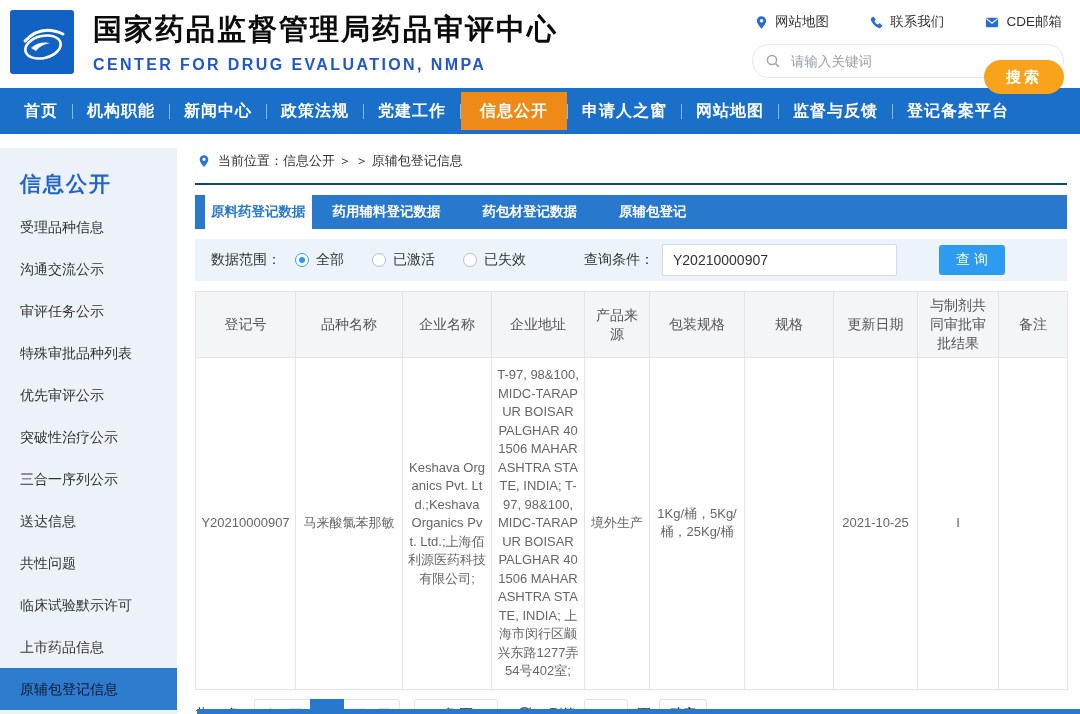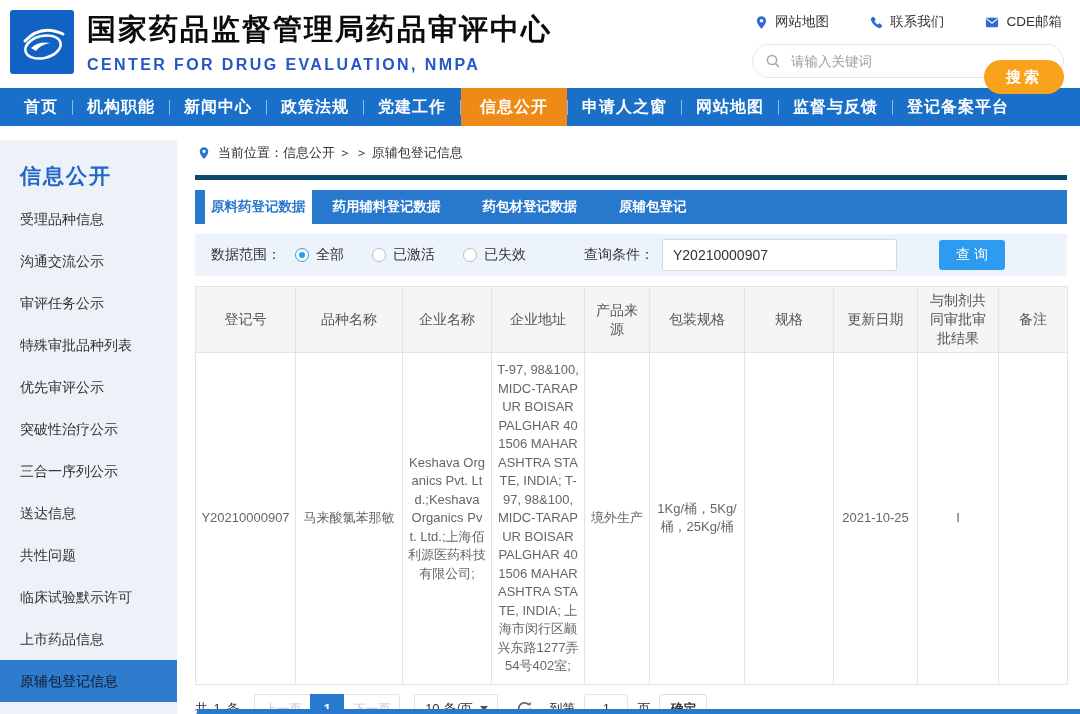--- a/index.html
+++ b/index.html
@@ -1,53 +1,53 @@
 <!DOCTYPE html>
 <html><head>
 <meta charset="utf-8">
 <style>
   * { margin:0; padding:0; box-sizing:border-box; }
   html,body { width:1080px; height:714px; overflow:hidden; background:#fff;
               font-family:"Liberation Sans","DejaVu Sans",sans-serif; position:relative; }
 
   
   .header { height:88px; display:flex; justify-content:space-between; align-items:flex-start; }
-  .brand { display:flex; align-items:center; gap:13px; padding:10px 0 0 10px; }
+  .brand { display:flex; align-items:center; gap:19px; padding:10px 0 0 10px; }
   .logo { width:64px; height:64px; display:block; }
   .title-cn { font-size:29px; font-weight:bold; color:#0b0b0b; letter-spacing:2px; white-space:nowrap; }
   .title-en { font-size:16px; font-weight:bold; color:#2356c8; letter-spacing:2.4px; margin-top:6px; white-space:nowrap; }
   .header-right { width:312px; padding-top:13px; margin-right:16px; }
   .quick-links { display:flex; justify-content:space-between; padding:0 2px; }
   .quick-link { display:flex; align-items:center; gap:6px; font-size:13.5px; color:#333; cursor:pointer; }
   .search-row { position:relative; margin-top:13px; height:34px; }
   .search-input { width:100%; height:34px; border:1px solid #e4e7ea; border-radius:17px;
                   padding:0 92px 0 38px; font-size:13.5px; color:#444; outline:none; }
   .search-input::placeholder { color:#9aa0a6; }
   .search-icon { position:absolute; left:13px; top:9px; }
   .search-btn { position:absolute; right:0; top:16px; width:80px; height:34px; border:none; border-radius:17px;
                 background:#f9a21b; color:#fff; font-size:15px; font-weight:bold; letter-spacing:3px; cursor:pointer; }
 
   
-  .nav { height:38px; background:#1a70c9; display:flex; align-items:center; padding-left:10px; }
+  .nav { height:46px; background:#1a70c9; display:flex; align-items:center; padding-left:10px; }
   .nav-item { height:38px; line-height:38px; padding:0 14px; color:#fff; font-size:16px;
               font-weight:bold; letter-spacing:1px; cursor:pointer; white-space:nowrap; }
   .nav-item.active { background:#ee8a17; padding:0 19px; }
   .nav-sep { width:1px; height:15px; background:rgba(255,255,255,.5); }
 
   
   .main { display:flex; height:588px; }
   .sidebar { width:177px; height:574px; margin-top:14px; background:#edf1f8; flex:none; }
   .sidebar-title { color:#2166c8; font-size:21px; font-weight:bold; letter-spacing:2px; padding:22px 0 8px 20px; }
   .side-item { height:42px; line-height:42px; padding-left:20px; font-size:14px; color:#333; cursor:pointer; }
   .side-item.active { background:#2e7ccd; color:#0f172a; }
 
   .content { width:872px; margin-left:18px; }
 
   .breadcrumb { display:flex; align-items:center; gap:7px; padding:18px 0 13px 2px;
-                border-bottom:5px solid #0c4a6e; font-size:13px; color:#333; }
+                border-bottom:2px solid #0c4a6e; font-size:13px; color:#333; }
 
   .tabs { margin-top:10px; height:34px; background:#2878ce; display:flex; padding-left:10px; }
   .tab { height:34px; line-height:34px; padding:0 21px; color:#fff; font-size:13.5px; font-weight:bold; cursor:pointer; }
   .tab.active { background:#fff; color:#2878ce; padding:0 6px; }
 
   .filter { margin-top:10px; height:42px; background:#edf3fb; display:flex; align-items:center;
             font-size:14px; color:#333; padding:0 16px; }
   .radio-group { display:flex; align-items:center; gap:28px; margin-left:14px; }
   .radio { display:flex; align-items:center; gap:7px; cursor:pointer; }
   .radio-circle { width:14px; height:14px; border-radius:50%; border:1px solid #b6bec8; background:#fff; position:relative; }

